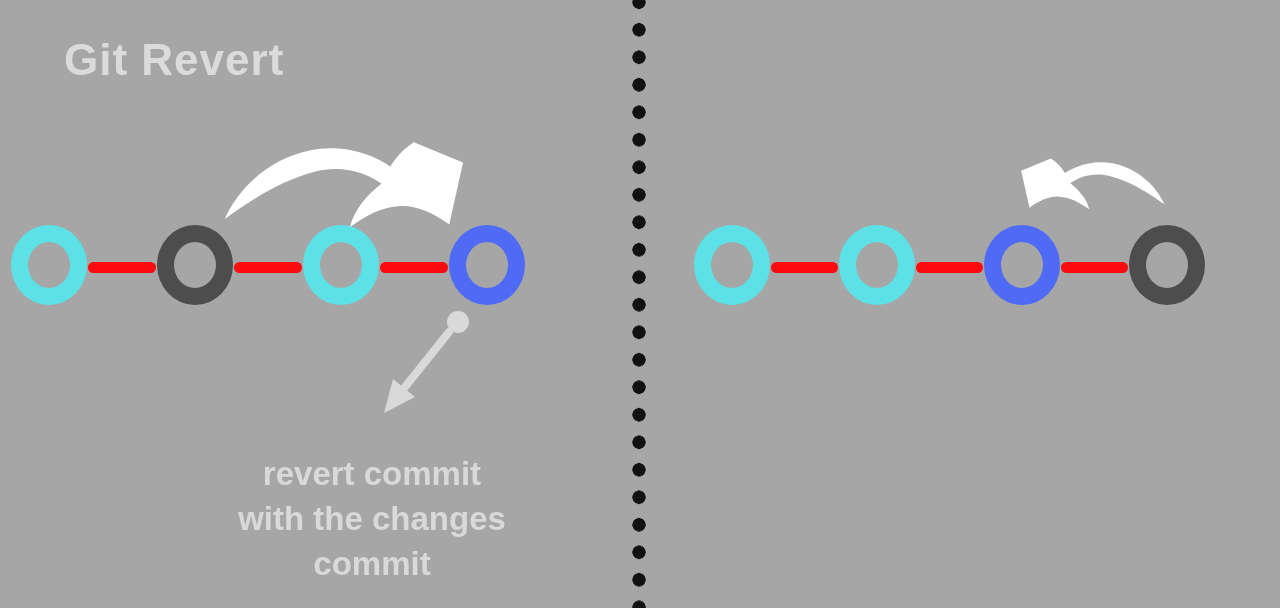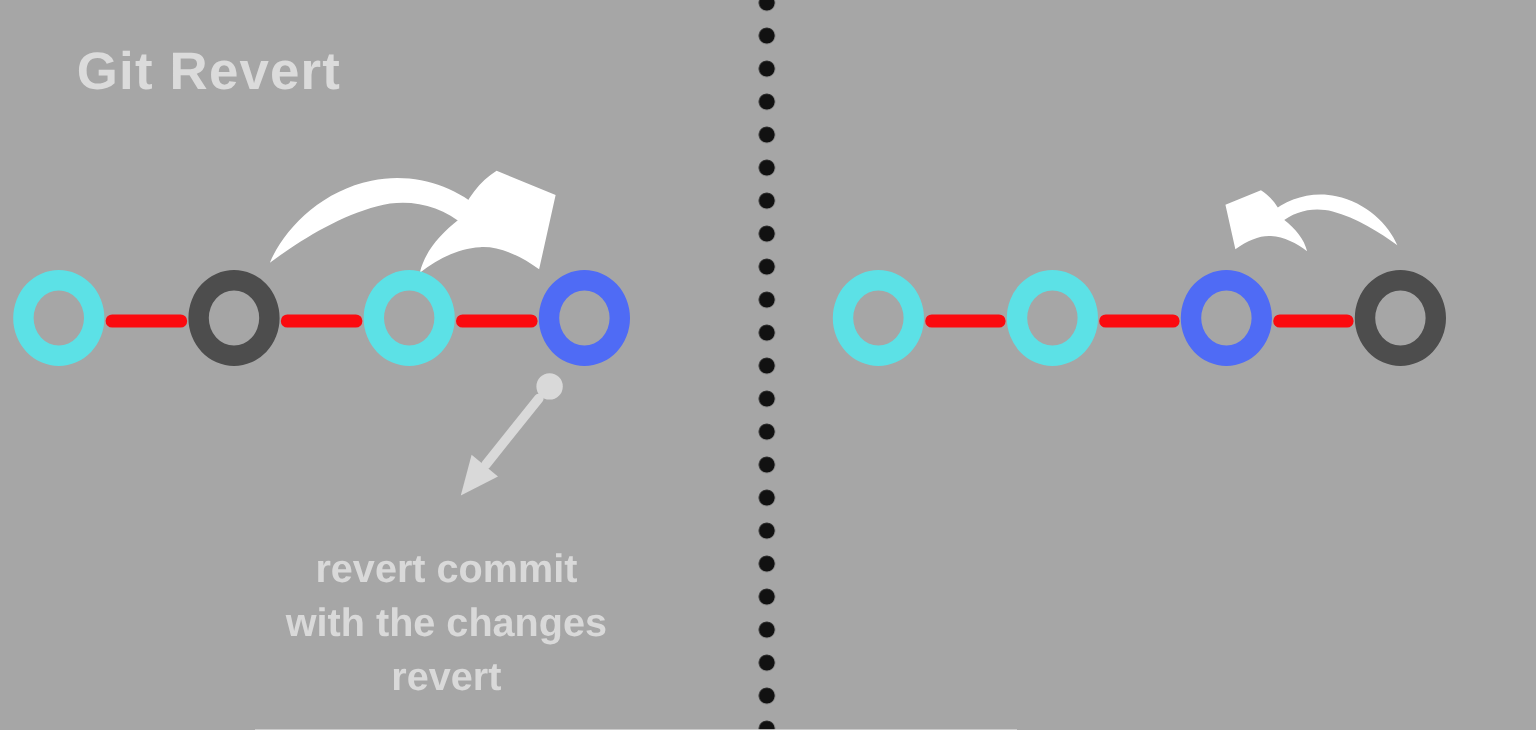--- a/index.html
+++ b/index.html
@@ -86,21 +86,21 @@
 
     <svg class="note-arrow" width="105" height="125" viewBox="0 0 105 125">
       <circle cx="88" cy="22" r="11" style="fill:var(--annotation-gray,#d9d9d9)"></circle>
       <line x1="79" y1="32" x2="35" y2="87" stroke-width="8" stroke-linecap="round" style="stroke:var(--annotation-gray,#d9d9d9)"></line>
       <polygon points="14,113 23,79 45,97" style="fill:var(--annotation-gray,#d9d9d9)"></polygon>
     </svg>
 
     <div class="annotation">
       <div>revert commit</div>
       <div>with the changes</div>
-      <div>revert</div>
+      <div>commit</div>
     </div>
   </section>
 
   <section class="panel right">
 
     <svg class="swoosh-right" width="148" height="58" viewBox="0 0 250 105" preserveAspectRatio="none">
       <path style="fill:var(--arrow-white,#fff)" d="M6 93 C18 62, 50 28, 92 19 C127 11, 162 23, 186 46 L171 60 C150 40, 122 35, 97 42 C64 51, 30 74, 6 93 Z"></path>
       <path style="fill:var(--arrow-white,#fff)" d="M166 54 C172 36, 184 19, 198 10 L248 32 L234 99 C216 85, 199 78, 184 79 C165 80, 148 90, 133 102 C137 84, 149 68, 166 54 Z"></path>
     </svg>
 

